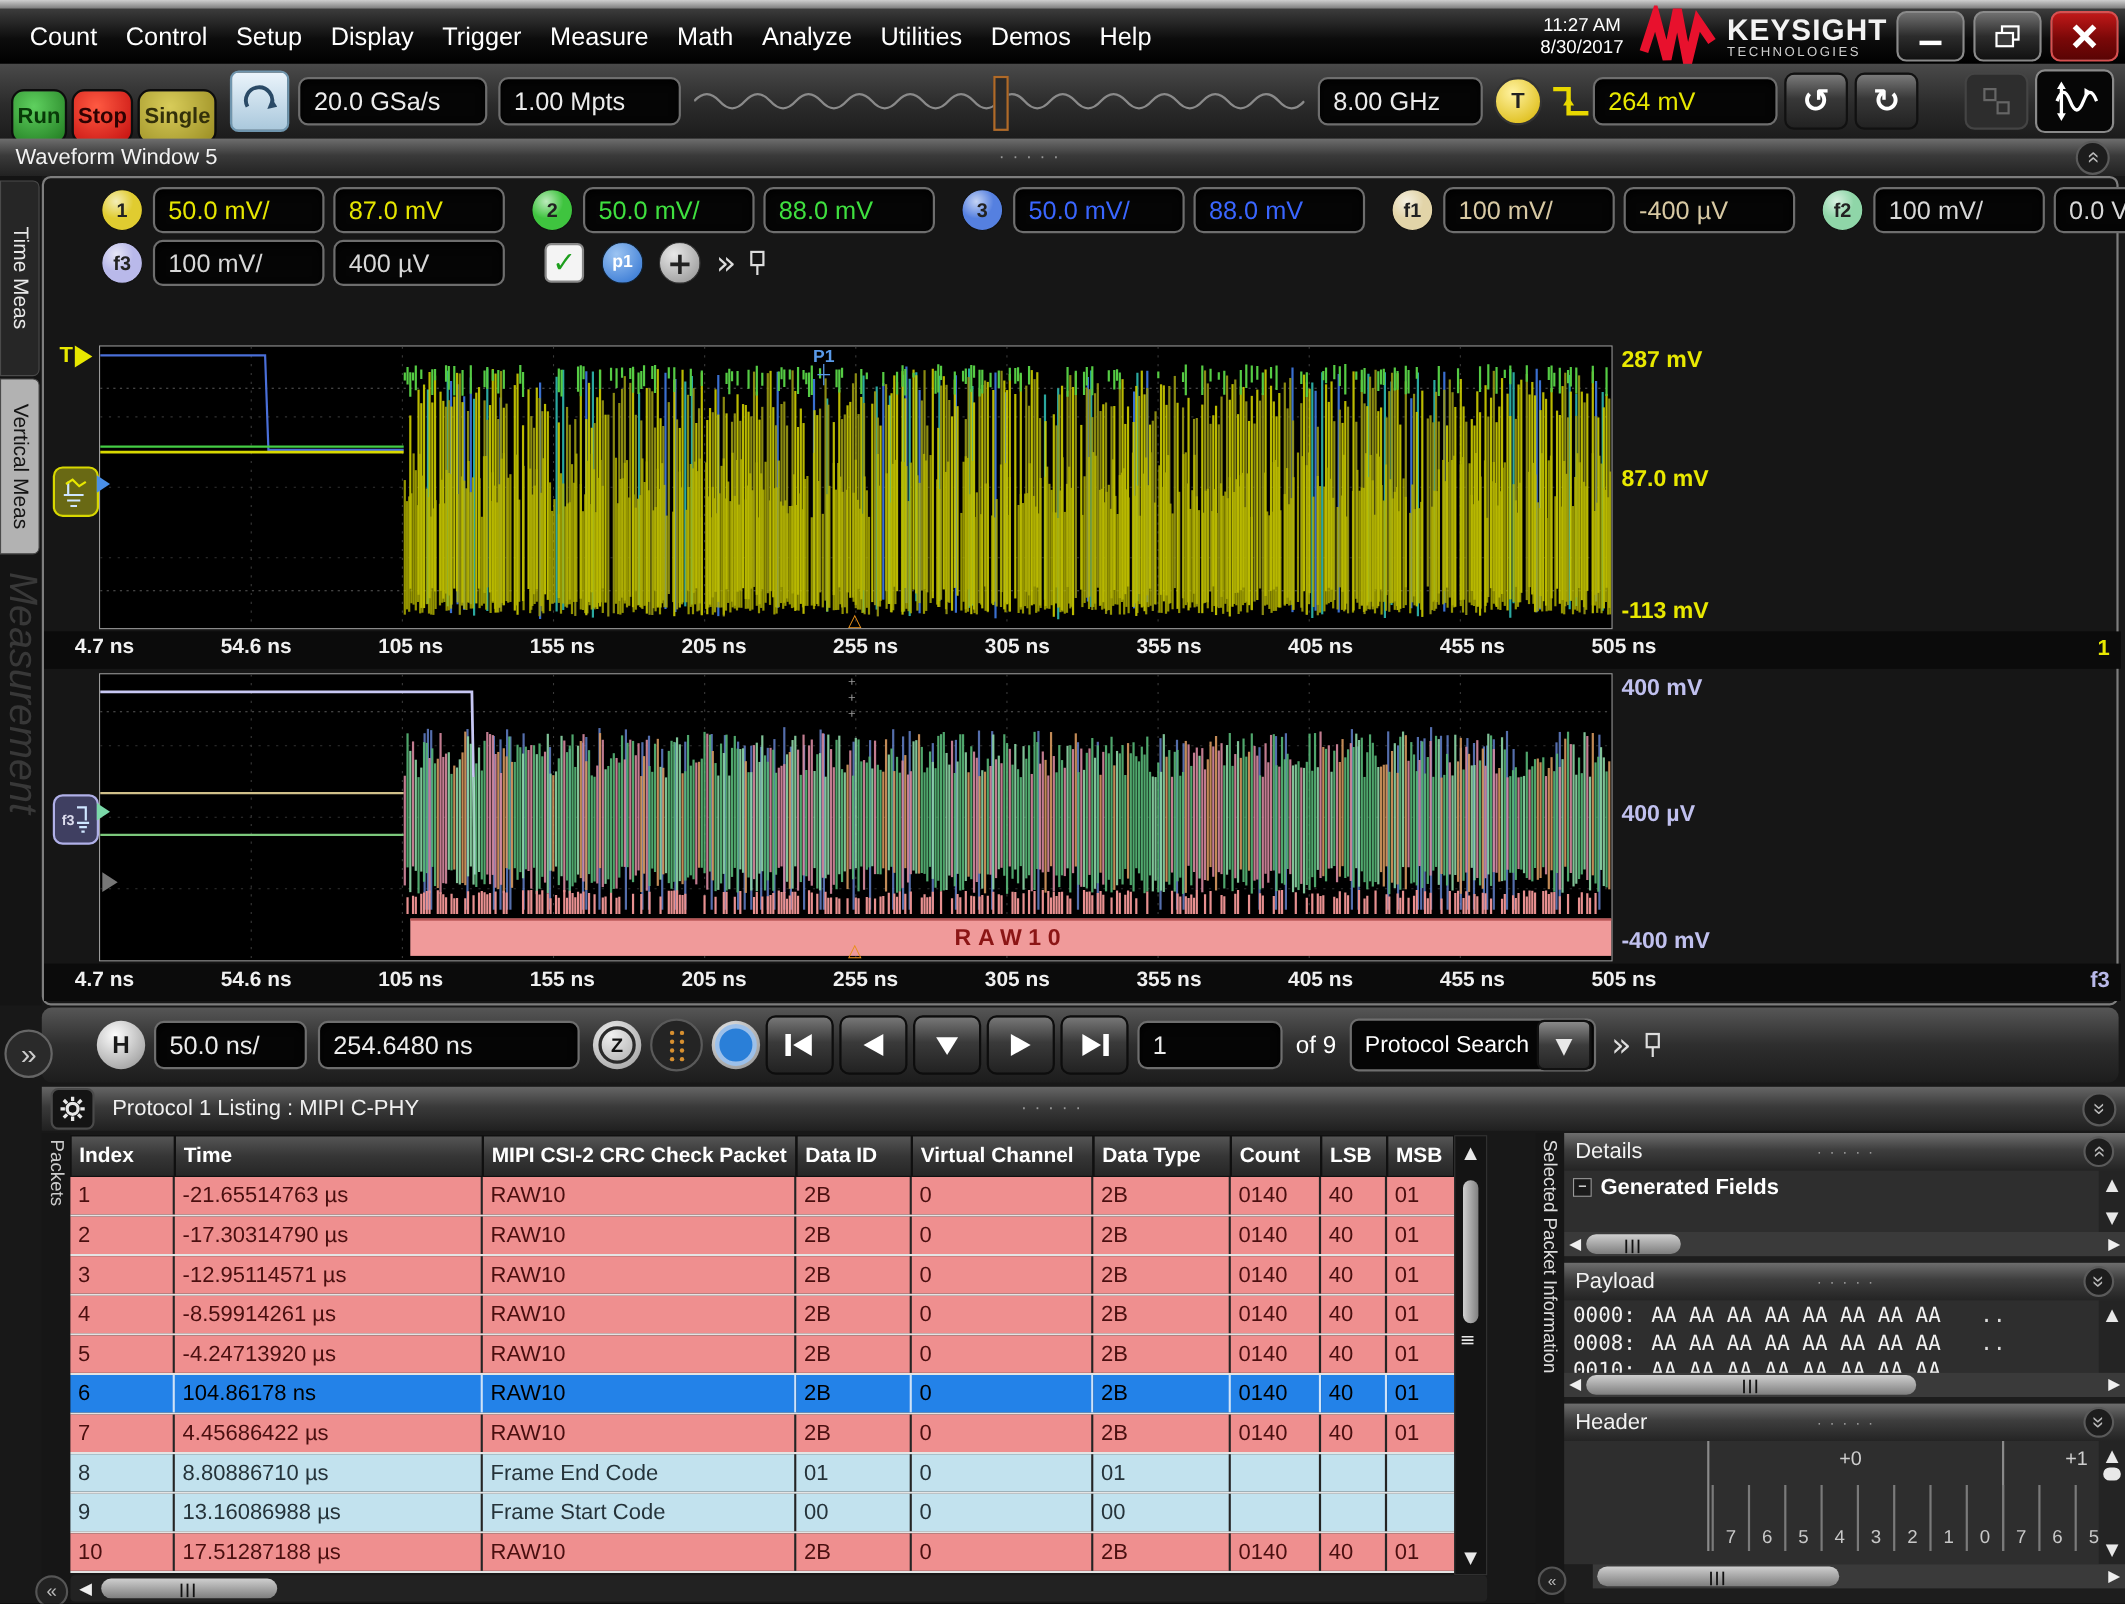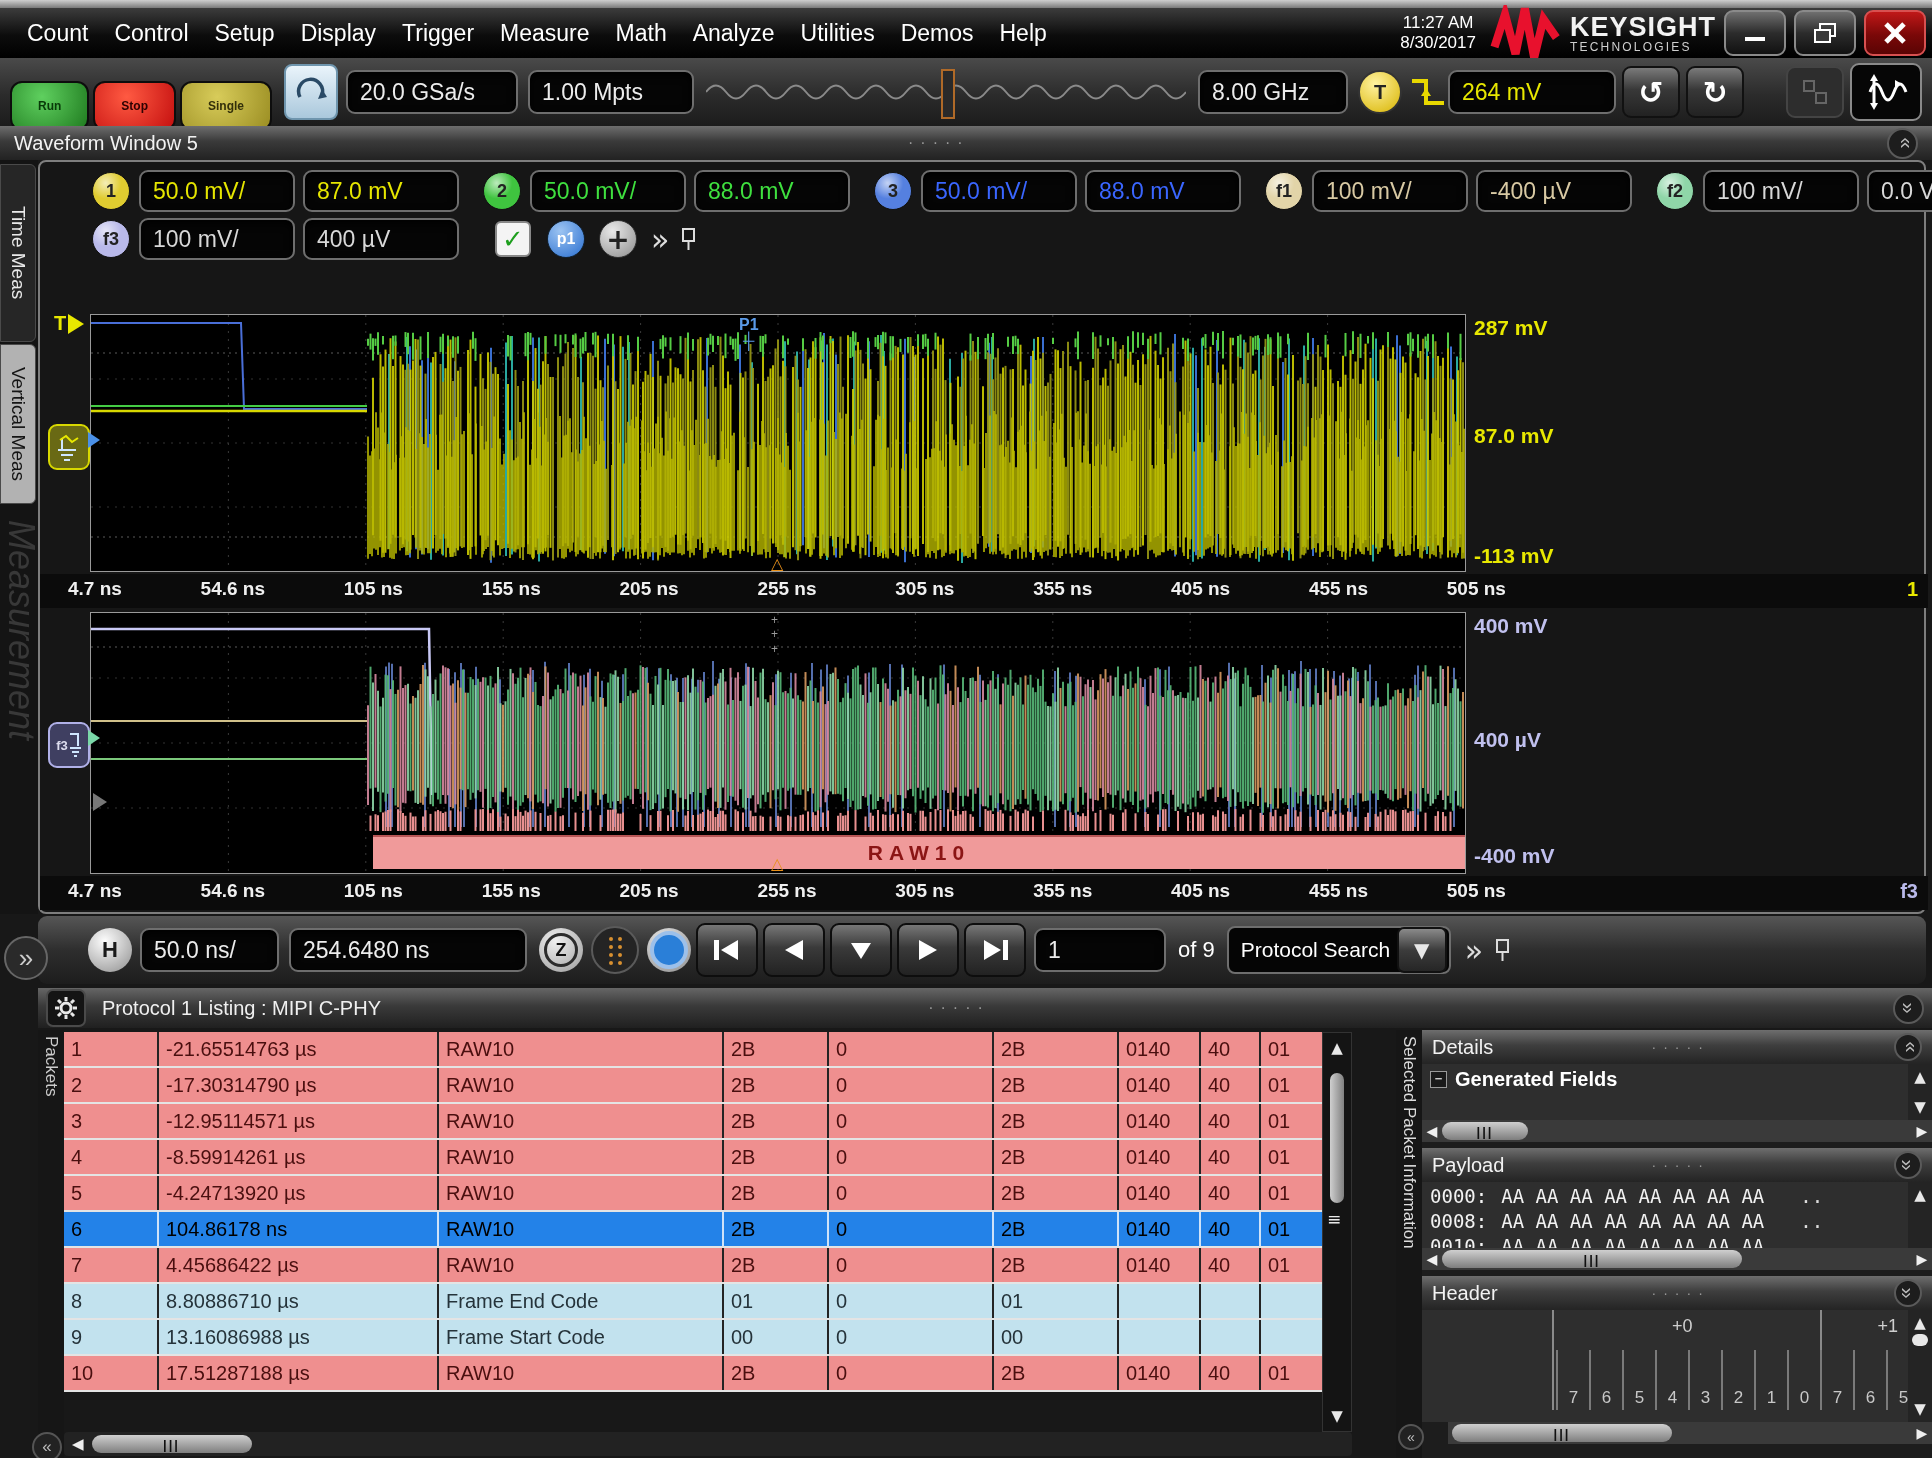--- a/index.html
+++ b/index.html
@@ -15,22 +15,22 @@
   #spark{margin:0 8px 0 14px;}
   #brand{line-height:1;}
   #brand .b1{font-size:27px;font-weight:bold;letter-spacing:1px;color:#f2f2f2;}
   #brand .b2{font-size:12px;letter-spacing:2.2px;color:#cfcfcf;}
   .winbtn{width:58px;height:42px;border-radius:9px;border:2px solid #8a8a8a;margin-left:8px;
           background:linear-gradient(#6f6f6f,#2c2c2c 50%,#111);display:flex;align-items:center;justify-content:center;}
   .winbtn.close{background:linear-gradient(#c01818,#7a0808 55%,#5a0404);border-color:#d85050;margin-right:6px;}
   
   #toolbar{left:0;top:58px;width:1932px;height:68px;background:linear-gradient(#4a4a4a,#2b2b2b 55%,#1c1c1c);
            display:flex;align-items:center;padding:0 10px;box-sizing:border-box;}
-  .pillbtn{height:46px;border-radius:12px;border:2px solid #0d0d0d;font-size:12px;font-weight:bold;
-           display:flex;align-items:center;justify-content:center;padding:0 26px;margin-right:4px;margin-top:28px;}
+  .pillbtn{height:46px;border-radius:12px;border:2px solid #0d0d0d;font-size:20px;font-weight:bold;
+           display:flex;align-items:center;justify-content:center;padding:0 4px;margin-right:4px;margin-top:28px;}
   #btn-run{background:radial-gradient(circle at 40% 30%,#5fd05f,#1f7a1f);color:#083a08;}
   #btn-stop{background:radial-gradient(circle at 40% 30%,#ff5a42,#c40f0f);color:#2e0202;}
   #btn-single{background:radial-gradient(circle at 40% 30%,#d8cc5a,#9a8d22);color:#33300a;}
   #touchbtn{width:50px;height:52px;border-radius:8px;margin:0 8px;background:linear-gradient(#eaf4fb,#aac8dc);
             border:2px solid #6f95ad;display:flex;align-items:center;justify-content:center;}
   .lcd{background:#050505;border:2px solid #6e6e6e;border-radius:9px;color:#ececec;font-size:23px;
        display:flex;align-items:center;padding:0 12px;height:44px;box-shadow:inset 0 3px 8px #000;box-sizing:border-box;}
   #memline{flex:1;height:52px;margin:0 12px;position:relative;display:flex;align-items:center;}
   #memmark{position:absolute;left:49%;top:3px;width:10px;height:46px;border:2px solid #b06a28;background:#2a2a2a;}
   #trigT{width:40px;height:40px;border-radius:50%;margin:0 6px 0 10px;border:2px solid #333;
@@ -2254,20 +2254,31 @@
     <div class="chev-circle chev-dn" style="margin-left:auto">
         <span>»</span>
       </div>
   </div>
 
   <div class="abs" id="packets-rail">
     <span>Packets</span>
   </div>
 
   <div class="abs" id="table">
+    <div class="thead">
+      <span class="hc">Index</span>
+        <span class="hc">Time</span>
+        <span class="hc">MIPI CSI-2 CRC Check Packet</span>
+        <span class="hc">Data ID</span>
+        <span class="hc">Virtual Channel</span>
+        <span class="hc">Data Type</span>
+        <span class="hc">Count</span>
+        <span class="hc">LSB</span>
+        <span class="hc">MSB</span>
+    </div>
     <div id="rows">
       <div class="trow kind-raw">
         <span class="tc c-index">1</span>
         <span class="tc c-time">-21.65514763 µs</span>
         <span class="tc c-packet">RAW10</span>
         <span class="tc c-did">2B</span>
         <span class="tc c-vc">0</span>
         <span class="tc c-dt">2B</span>
         <span class="tc c-count">0140</span>
         <span class="tc c-lsb">40</span>

